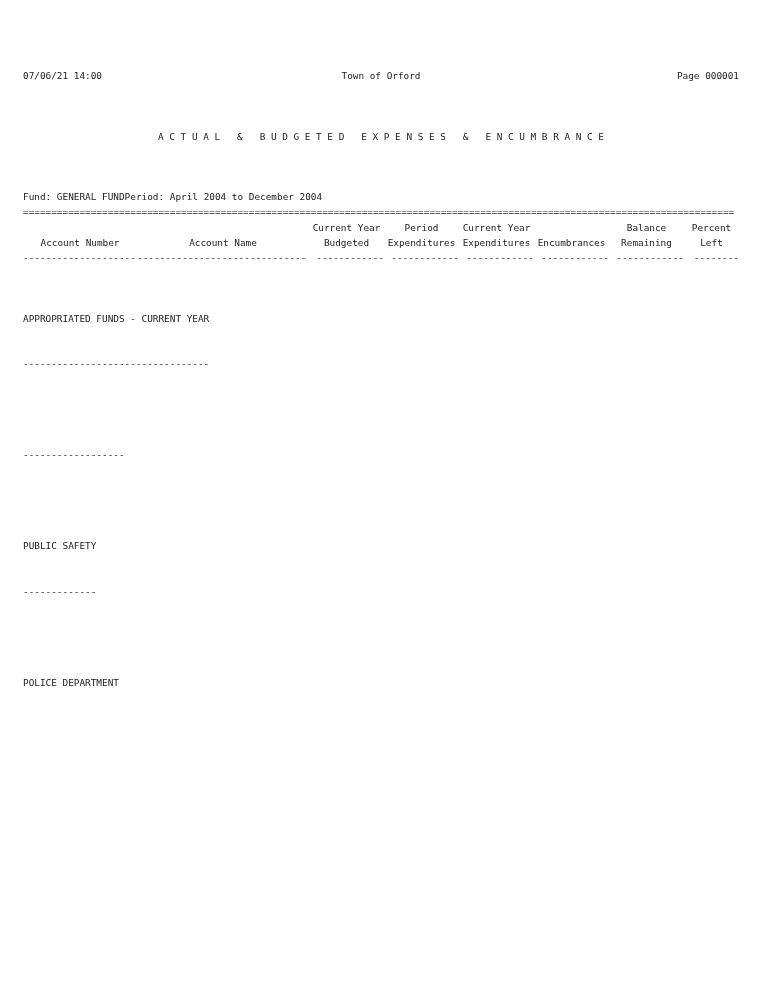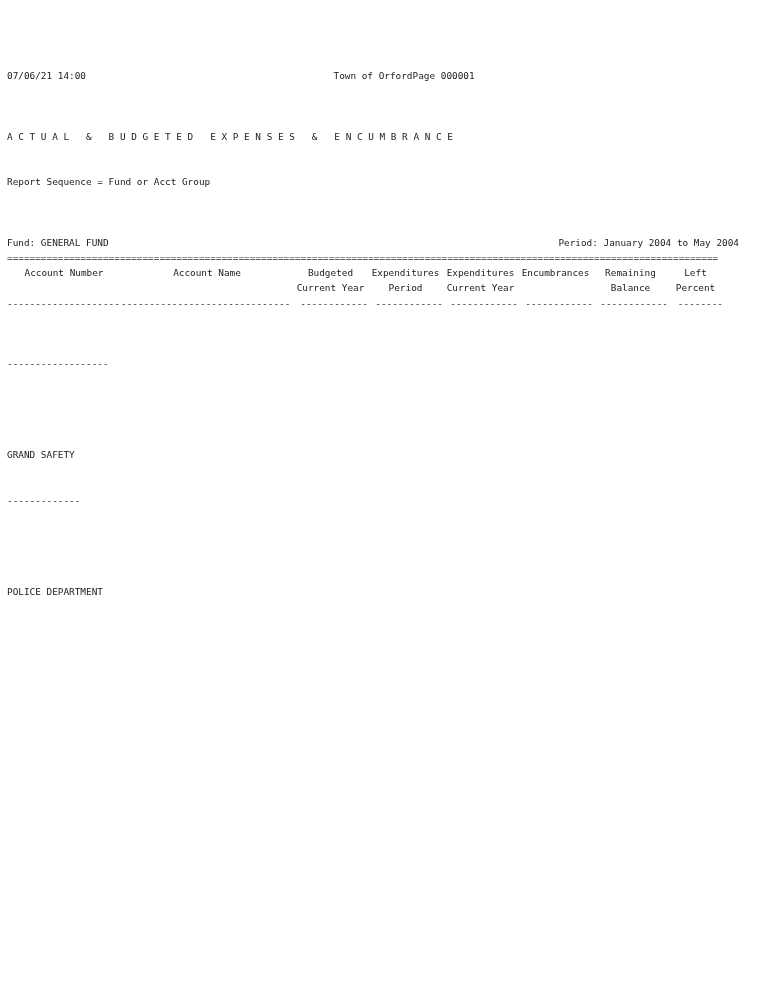--- a/index.html
+++ b/index.html
@@ -13,37 +13,37 @@
     overflow: hidden;
     font-family: "DejaVu Sans Mono", "Liberation Mono", monospace;
     font-size: 9.4px;
     line-height: 15.2px;
     color: #1b1b1b;
   }
   .page {
     box-sizing: border-box;
     width: 772px;
     height: 928px;
-    padding: 68px 33px 0 7px;
+    padding: 68px 33px 0 23px;
   }
   .topline {
     display: grid;
     grid-template-columns: 1fr auto 1fr;
     white-space: pre;
   }
-  .topline .right { }
+  .topline .right { text-align: right; }
   .center-block {
     margin-top: 15px;
-    text-align: left;
+    text-align: center;
     white-space: pre;
   }
   .fundline {
     margin-top: 15px;
     display: flex;
-    justify-content: space-between;
+    justify-content: flex-start;
     white-space: pre;
   }
   .sep {
     white-space: pre;
     overflow: hidden;
     letter-spacing: 0;
   }
   table.grid {
     border-collapse: collapse;
     table-layout: fixed;
@@ -73,82 +73,85 @@
 <div class="page">
 
   <div class="topline">
     <span>07/06/21 14:00</span>
     <span>Town of Orford</span>
     <span class="right">Page 000001</span>
   </div>
 
   <div class="center-block">
     <div>A C T U A L   &amp;   B U D G E T E D   E X P E N S E S   &amp;   E N C U M B R A N C E</div>
-    <div>Report Sequence = Fund or Acct Group</div>
   </div>
 
   <div class="fundline">
     <span>Fund: GENERAL FUND</span>
-    <span>Period: January 2004 to May 2004</span>
+    <span>Period: April 2004 to December 2004</span>
   </div>
 
   <div class="sep">==============================================================================================================================</div>
 
   <table class="grid">
     <colgroup>
       <col class="col-acct">
         <col class="col-name">
       <col class="col-num">
         <col class="col-num">
         <col class="col-num">
         <col class="col-num">
         <col class="col-num">
       <col class="col-pct">
     </colgroup>
     <thead>
       <tr>
+        <th class="hdr"></th>
+        <th class="hdr"></th>
+        <th class="hdr">Current Year</th>
+        <th class="hdr">Period</th>
+        <th class="hdr">Current Year</th>
+        <th class="hdr"></th>
+        <th class="hdr">Balance</th>
+        <th class="hdr">Percent</th>
+      </tr>
+      <tr>
         <th class="hdr">Account Number</th>
         <th class="hdr">Account Name</th>
         <th class="hdr">Budgeted</th>
         <th class="hdr">Expenditures</th>
         <th class="hdr">Expenditures</th>
         <th class="hdr">Encumbrances</th>
         <th class="hdr">Remaining</th>
         <th class="hdr">Left</th>
-      </tr>
-      <tr>
-        <th class="hdr"></th>
-        <th class="hdr"></th>
-        <th class="hdr">Current Year</th>
-        <th class="hdr">Period</th>
-        <th class="hdr">Current Year</th>
-        <th class="hdr"></th>
-        <th class="hdr">Balance</th>
-        <th class="hdr">Percent</th>
       </tr>
       <tr>
         <th class="left-dash">--------------------</th>
         <th class="left-dash">------------------------------</th>
         <th class="num-dash">------------</th>
         <th class="num-dash">------------</th>
         <th class="num-dash">------------</th>
         <th class="num-dash">------------</th>
         <th class="num-dash">------------</th>
         <th class="num-dash">--------</th>
       </tr>
     </thead>
   </table>
 
   <div class="sections">
 
+  <div class="section">
+      <div>APPROPRIATED FUNDS - CURRENT YEAR</div>
+      <div>---------------------------------</div>
+    </div>
       <div class="section">
       <div>------------------</div>
     </div>
       <div class="section">
-      <div>GRAND SAFETY</div>
+      <div>PUBLIC SAFETY</div>
       <div>-------------</div>
     </div>
       <div class="section">
       <div>POLICE DEPARTMENT</div>
       
     </div>
     </div>
 
 </div>
 

